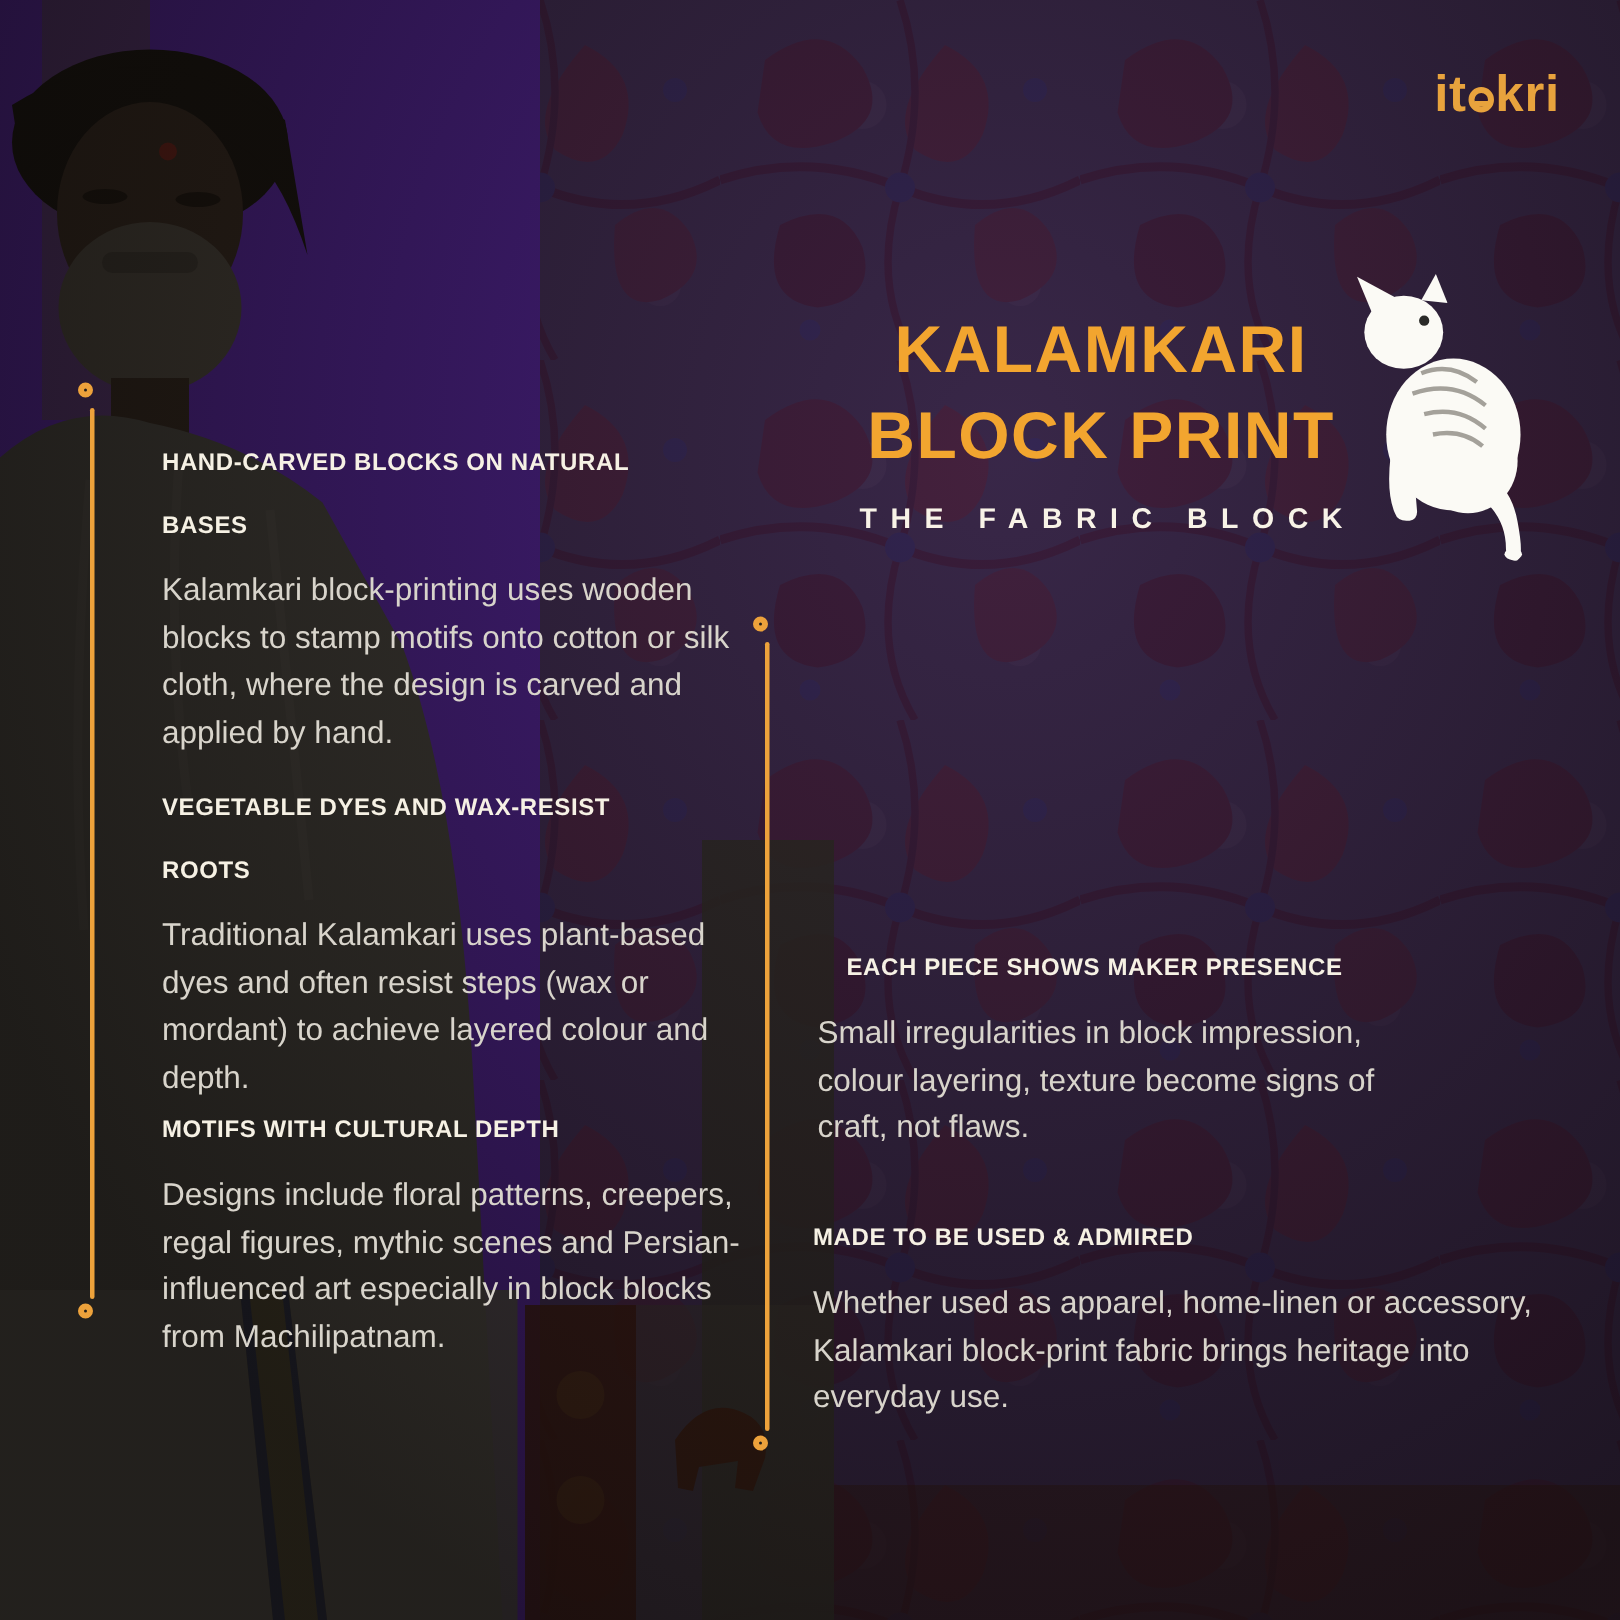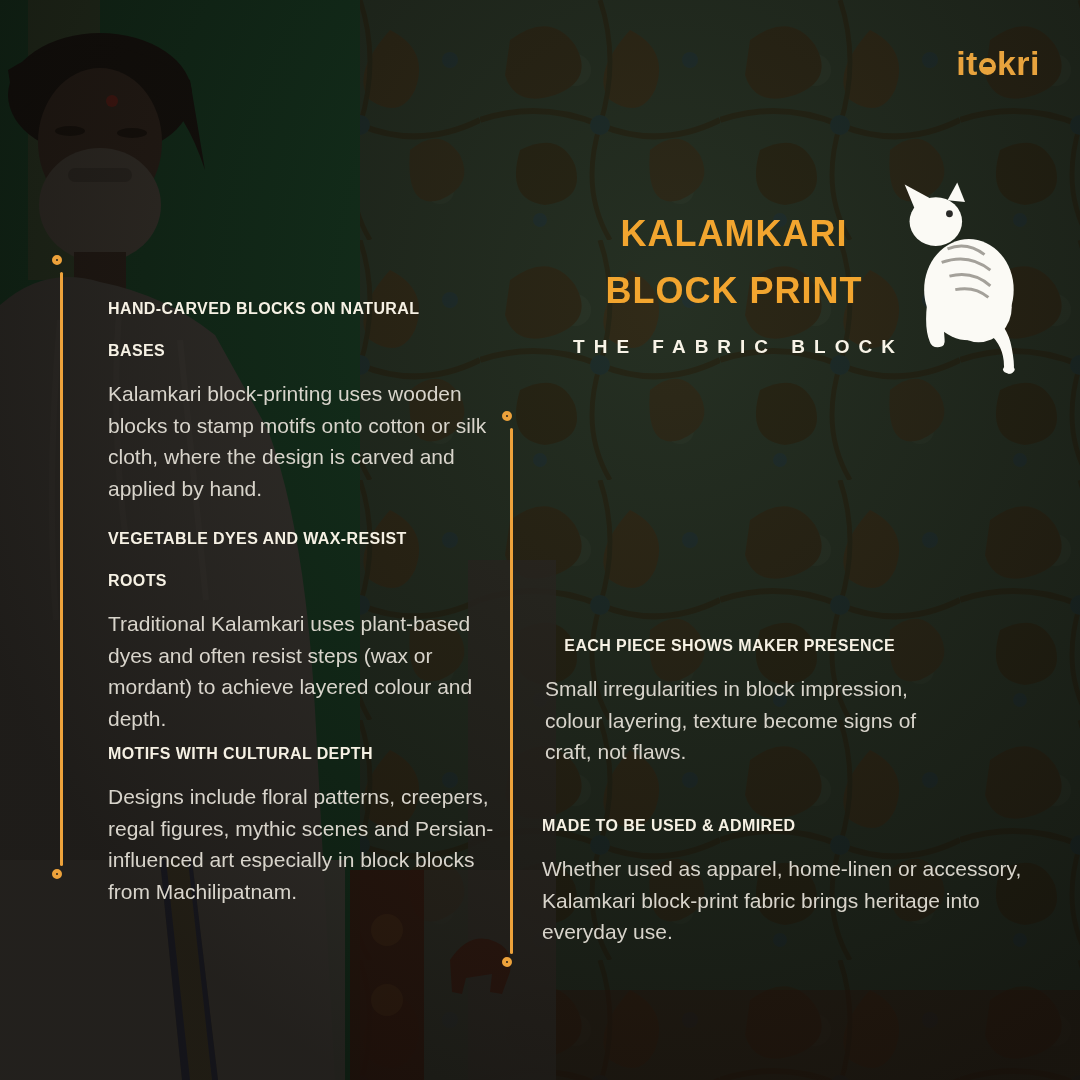--- a/index.html
+++ b/index.html
@@ -1,19 +1,19 @@
 <!DOCTYPE html>
 <html><head>
 <meta charset="utf-8">
 <style>
   * { margin:0; padding:0; box-sizing:border-box; }
   html,body { background:#111; }
   .canvas {
     position:relative; width:1080px; height:1080px; overflow:hidden;
-    background:#14532d;
+    background:#6d28d9;
     font-family:"Liberation Sans","DejaVu Sans",sans-serif;
   }
   
   .bg-layer { position:absolute; inset:0; }
   .bg-fabric { position:absolute; inset:0; }
   .bg-man { position:absolute; left:0; top:0; width:520px; height:1080px; }
   .bg-overlay {
     position:absolute; inset:0;
     background:radial-gradient(ellipse at 62% 28%, rgba(22,19,15,0.46), rgba(12,10,8,0.76) 78%);
   }
@@ -24,21 +24,21 @@
     display:flex; align-items:center;
   }
   .logo-o {
     display:inline-block; width:17px; height:17px; margin:6px 1px 0;
     border:4px solid #E8A33D; border-radius:50%;
     background:linear-gradient(to top, #E8A33D 42%, rgba(0,0,0,0) 42%);
   }
   
   .title-block { position:absolute; left:534px; top:205px; width:400px; text-align:center; }
   .title-line {
-    color:#F2A52F; font-size:36px; font-weight:800; line-height:57px; letter-spacing:1px;
+    color:#F2A52F; font-size:44px; font-weight:800; line-height:57px; letter-spacing:1px;
   }
   .subtitle {
     margin-top:17px; color:#F8F3E7; font-size:19px; font-weight:600;
     letter-spacing:9px; text-indent:9px; white-space:nowrap;
   }
   .cat { position:absolute; left:893px; top:180px; width:146px; height:196px; }
   
   .rail { position:absolute; width:3px; background:#EDA23B; border-radius:2px; }
   .rail-left  { left:60px; top:272px; height:594px; }
   .rail-right { left:510px; top:428px; height:526px; }

